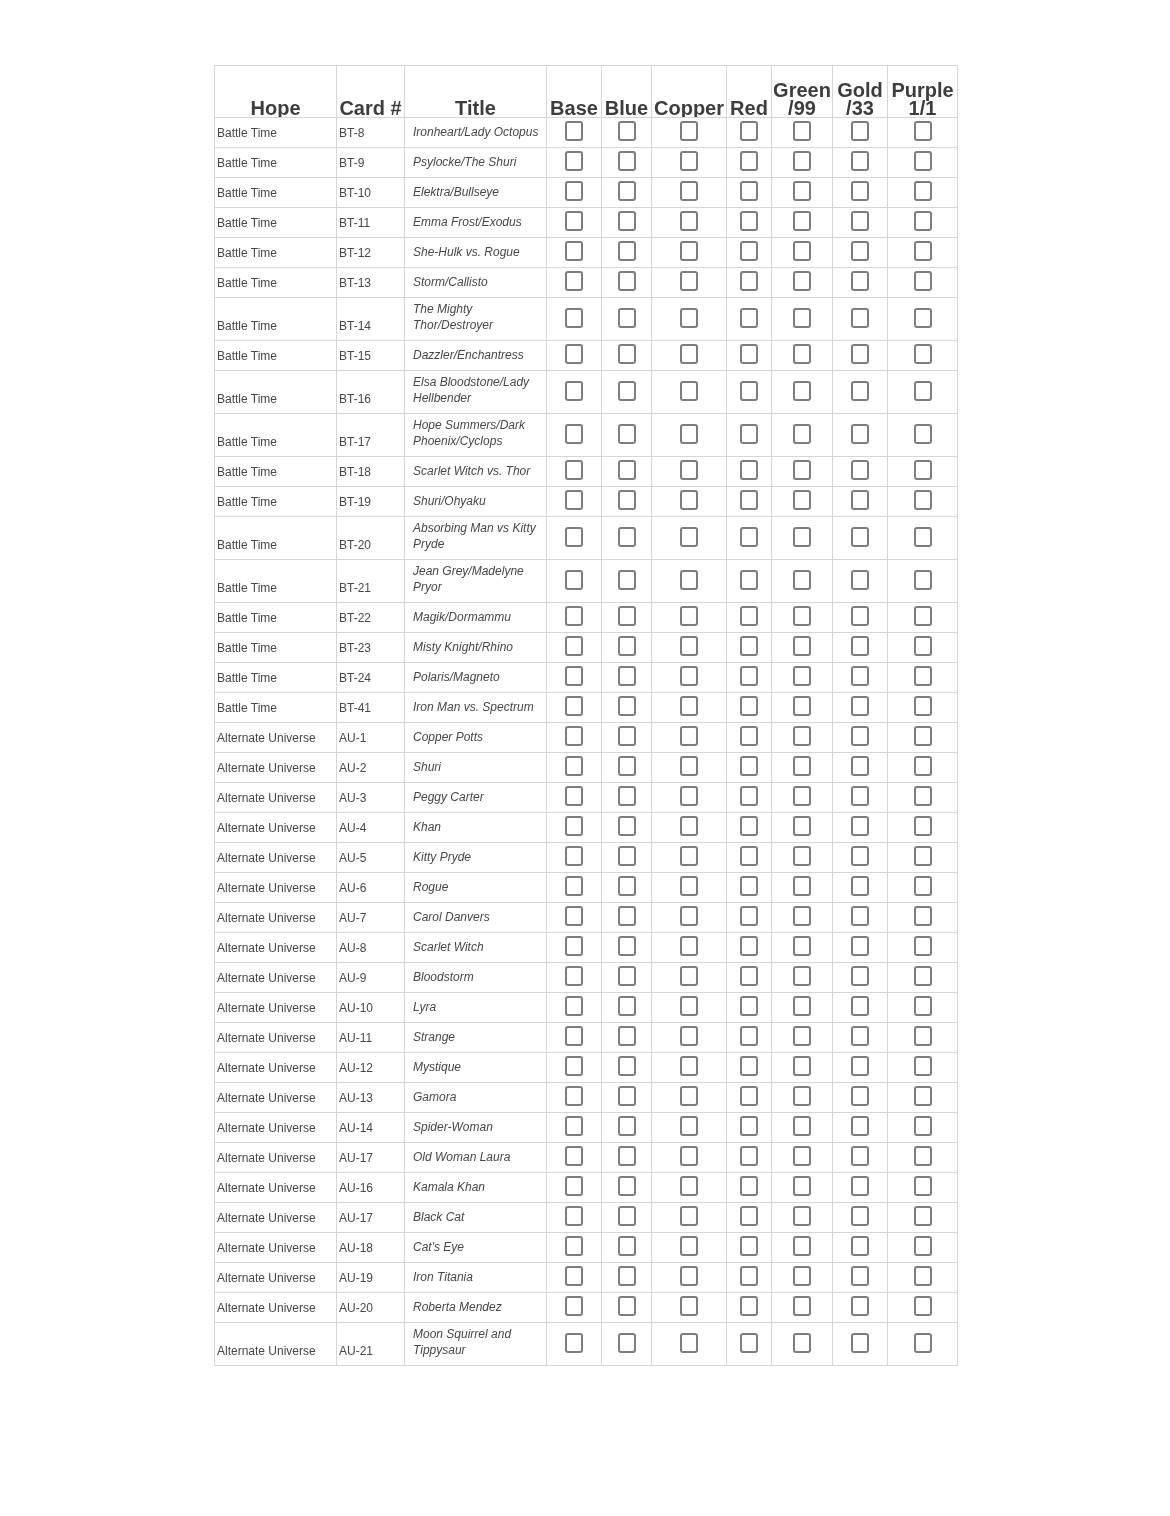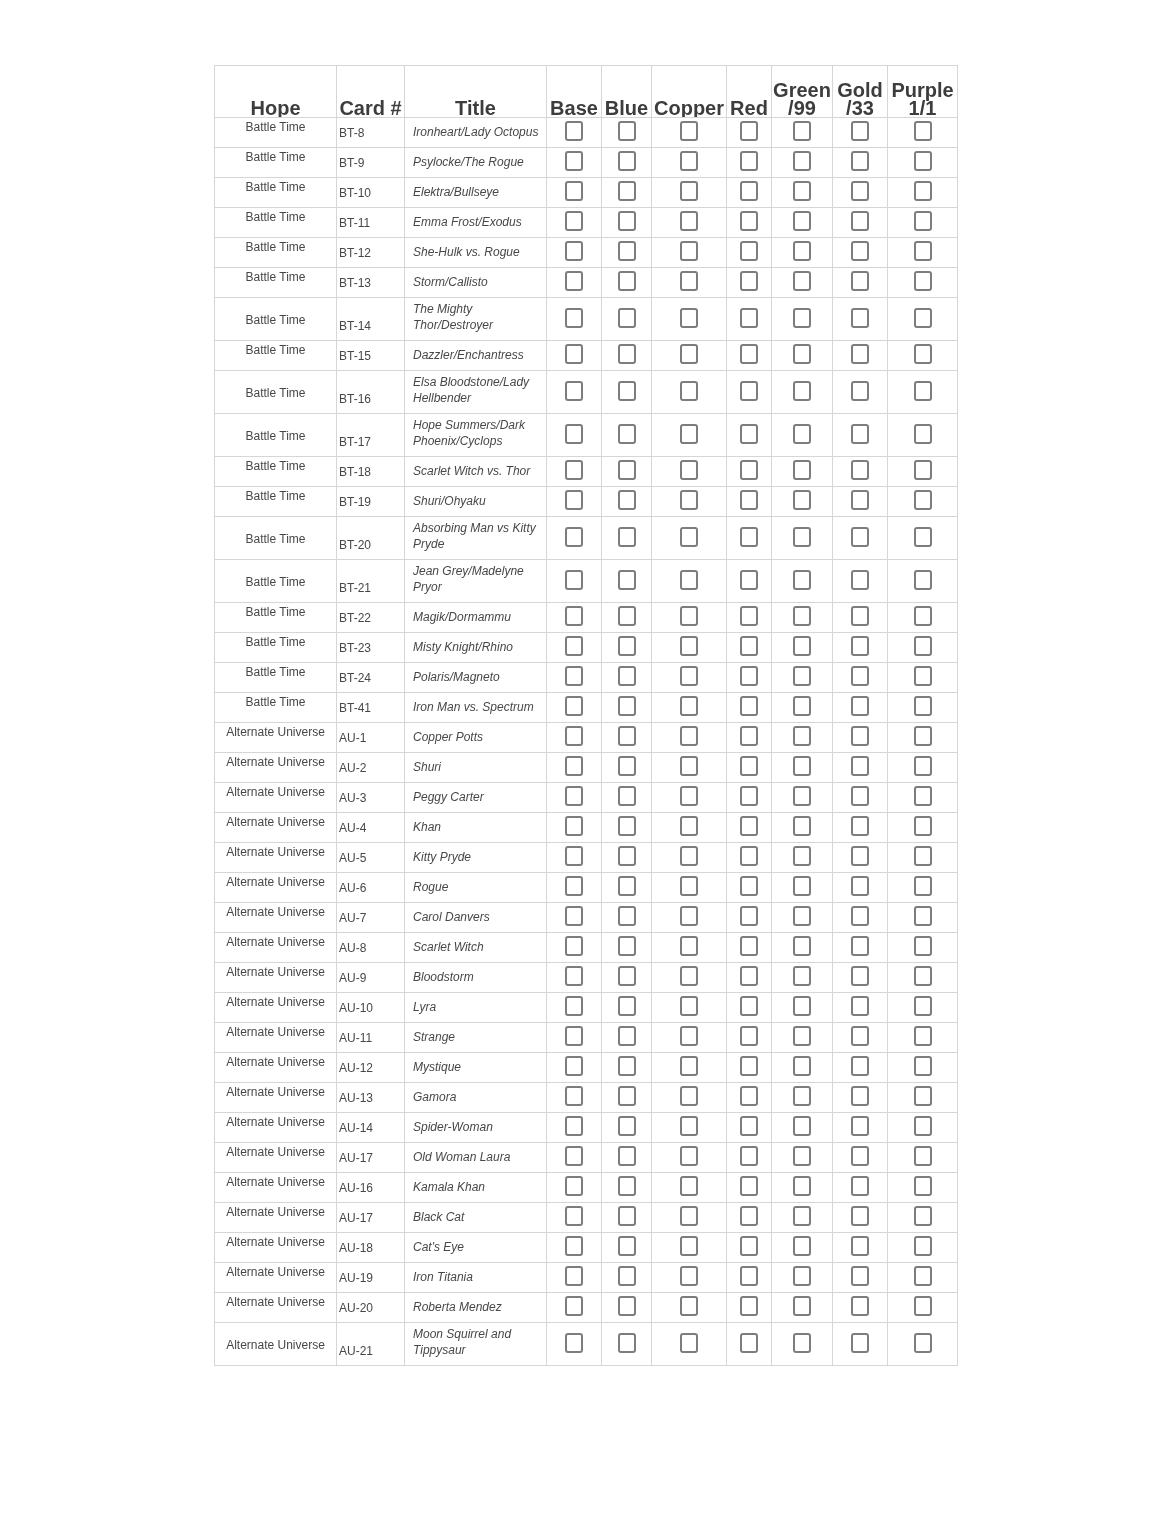--- a/index.html
+++ b/index.html
@@ -23,21 +23,21 @@
   col.c-gold{width:55px;}
   col.c-purple{width:70px;}
   thead tr{height:52px;}
   th{
     vertical-align:bottom;text-align:center;
     font-size:20px;font-weight:700;color:#3d3d3d;
     line-height:18px;padding:0 1px 0 1px;
   }
   tbody tr{height:30px;}
   td{font-size:12px;color:#474747;}
-  td.t-type{text-align:center;vertical-align:bottom;padding:0 2px 13px 2px;}
+  td.t-type{text-align:left;vertical-align:bottom;padding:0 2px 7px 2px;}
   td.t-card{vertical-align:bottom;padding:0 2px 7px 2px;}
   td.t-title{text-align:left;vertical-align:bottom;padding:3px 4px 7px 8px;line-height:16px;font-style:italic;}
   td.t-chk{text-align:center;vertical-align:middle;padding:0;}
   .box{
     display:inline-block;width:18px;height:20px;box-sizing:border-box;
     border:2px solid #7d7d7d;border-radius:3px;background:#ffffff;
   }
 </style>
 </head>
 <body>
@@ -102,21 +102,21 @@
           <td class="t-chk"><span class="box"></span></td>
           <td class="t-chk"><span class="box"></span></td>
           <td class="t-chk"><span class="box"></span></td>
           <td class="t-chk"><span class="box"></span></td>
           <td class="t-chk"><span class="box"></span></td>
           <td class="t-chk"><span class="box"></span></td>
         </tr>
         <tr>
           <td class="t-type">Battle Time</td>
           <td class="t-card">BT-9</td>
-          <td class="t-title">Psylocke/The Rogue</td>
+          <td class="t-title">Psylocke/The Shuri</td>
           <td class="t-chk"><span class="box"></span></td>
           <td class="t-chk"><span class="box"></span></td>
           <td class="t-chk"><span class="box"></span></td>
           <td class="t-chk"><span class="box"></span></td>
           <td class="t-chk"><span class="box"></span></td>
           <td class="t-chk"><span class="box"></span></td>
           <td class="t-chk"><span class="box"></span></td>
         </tr>
         <tr>
           <td class="t-type">Battle Time</td>

